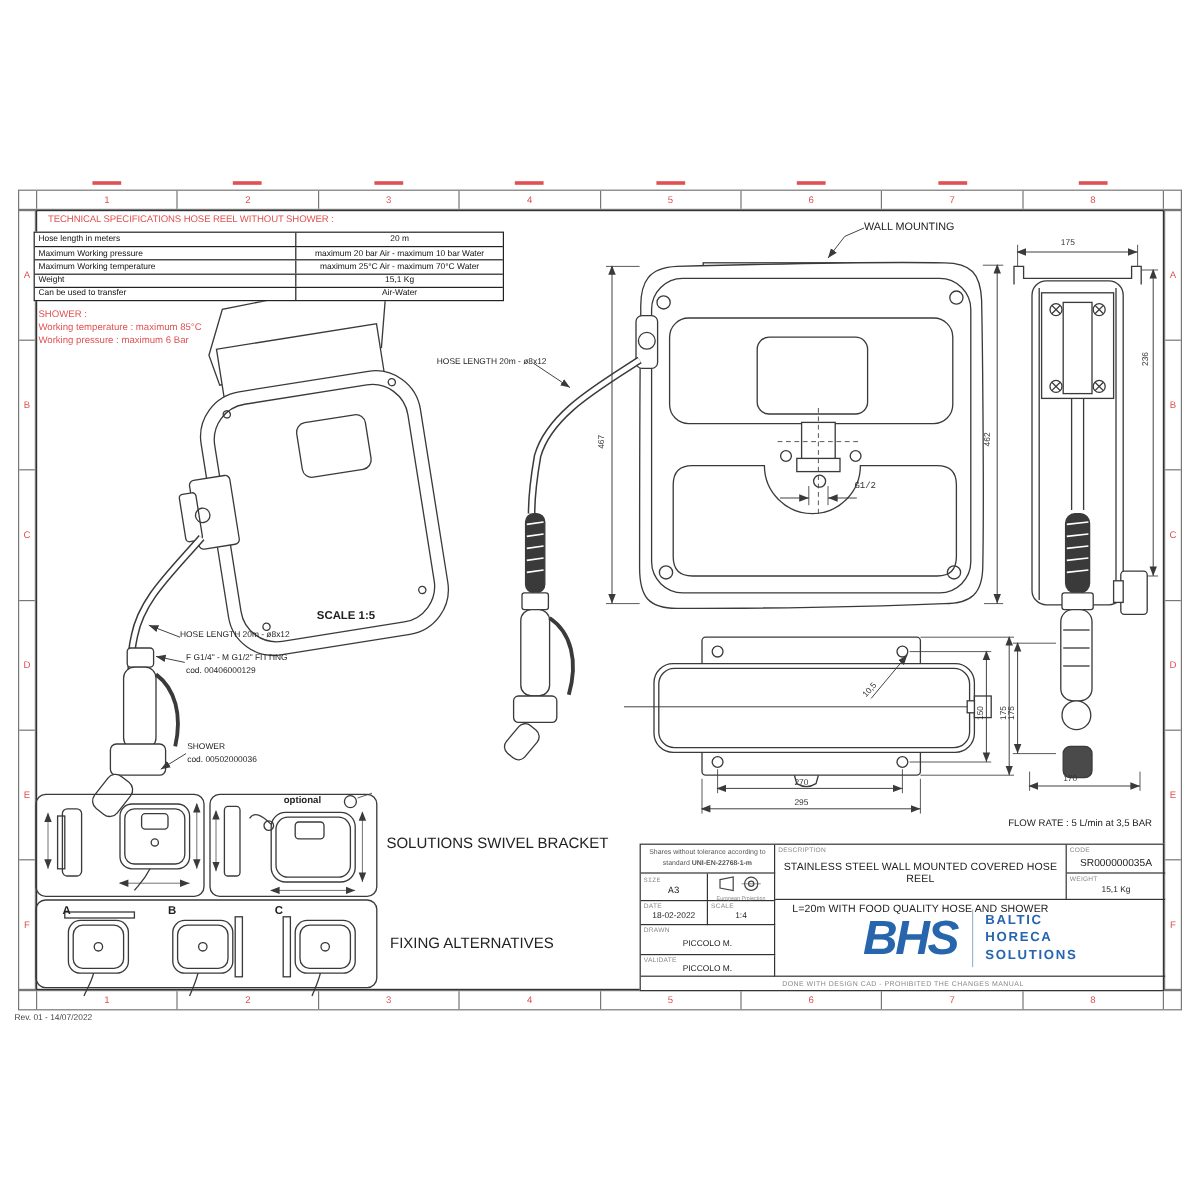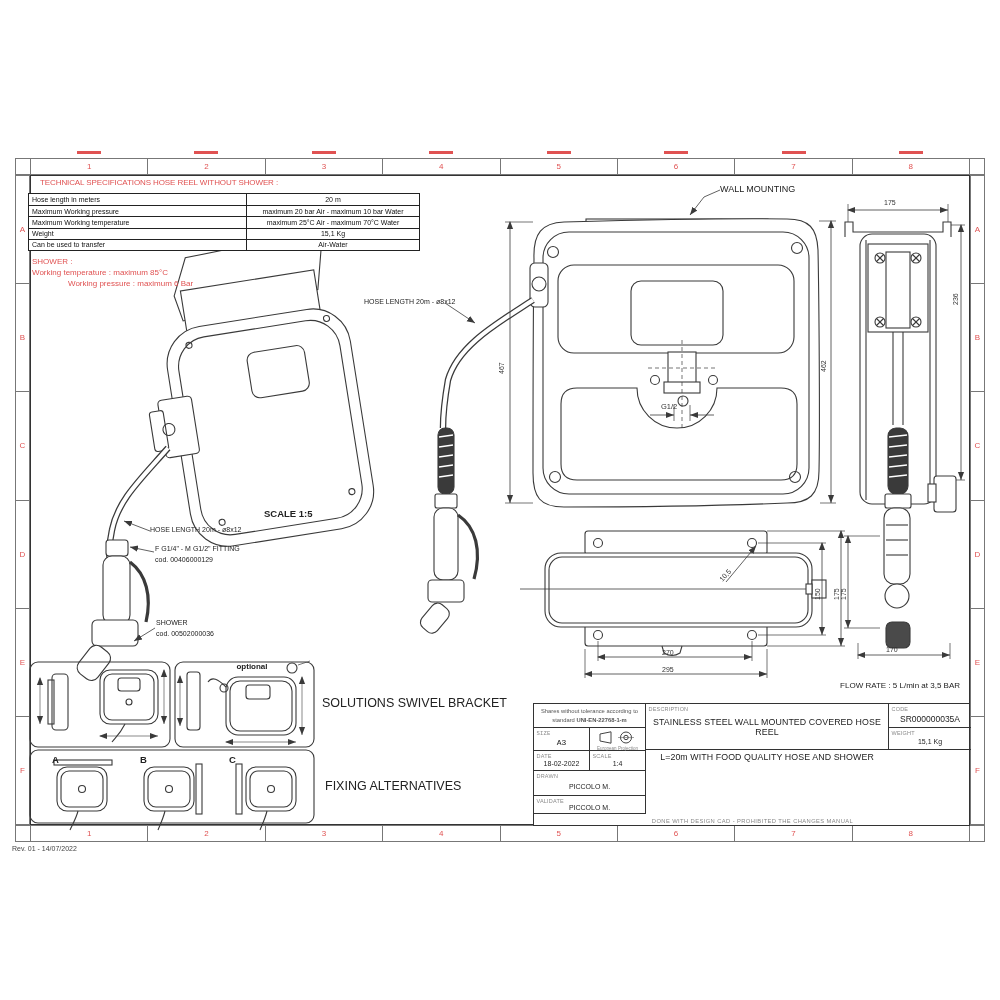--- a/index.html
+++ b/index.html
@@ -344,32 +344,32 @@
       <div class="spec-value">15,1 Kg</div>
     </div>
     <div class="spec-row">
       <div class="spec-label">Can be used to transfer</div>
       <div class="spec-value">Air-Water</div>
     </div>
   </div>
 
   <div class="lbl red" style="left:32px;top:258px;font-size:8px;">SHOWER :</div>
   <div class="lbl red" style="left:32px;top:269px;font-size:8px;">Working temperature : maximum 85°C</div>
-  <div class="lbl red" style="left:32px;top:280px;font-size:8px;margin-left:36px;">Working pressure : maximum 6 Bar</div>
+  <div class="lbl red" style="left:32px;top:280px;font-size:8px;">Working pressure : maximum 6 Bar</div>
 
   <div class="lbl" style="left:150px;top:526px;font-size:7px;">HOSE LENGTH 20m - ø8x12</div>
   <div class="lbl" style="left:155px;top:545px;font-size:7px;">F G1/4" - M G1/2" FITTING</div>
   <div class="lbl" style="left:155px;top:556px;font-size:7px;">cod. 00406000129</div>
   <div class="lbl" style="left:156px;top:619px;font-size:7px;">SHOWER</div>
   <div class="lbl" style="left:156px;top:630px;font-size:7px;">cod. 00502000036</div>
   <div class="lbl" style="left:264px;top:509px;font-size:9.5px;font-weight:600;">SCALE 1:5</div>
 
   <div class="lbl" style="left:364px;top:298px;font-size:7px;">HOSE LENGTH 20m - ø8x12</div>
   <div class="lbl" style="left:720px;top:185px;font-size:9px;">WALL MOUNTING</div>
-  <div class="lbl dim" style="left:661px;top:403px;font-size:7.5px;">G1/2</div>
+  <div class="lbl dim" style="left:712px;top:403px;font-size:7.5px;font-family:Liberation Mono, monospace;">G1/2</div>
   <div class="lbl dim rot" style="left:498px;top:374px;">467</div>
   <div class="lbl dim rot" style="left:820px;top:372px;">462</div>
 
   <div class="lbl dim" style="left:718px;top:578px;transform:rotate(-48deg);transform-origin:0 0;">10,5</div>
   <div class="lbl dim rot" style="left:814px;top:600px;">150</div>
   <div class="lbl dim rot" style="left:833px;top:600px;">175</div>
   <div class="lbl dim" style="left:662px;top:649px;">270</div>
   <div class="lbl dim" style="left:662px;top:666px;">295</div>
 
   <div class="lbl dim" style="left:884px;top:199px;">175</div>
@@ -428,18 +428,27 @@
       <div class="tb-val" style="font-size:8.8px;margin-top:15px;letter-spacing:0.1px;">L=20m WITH FOOD QUALITY HOSE AND SHOWER</div>
     </div>
     <div class="tb bB" style="left:355px;top:0;width:82px;height:24px;">
       <span class="tb-label">CODE</span>
       <div class="tb-val" style="font-size:8.5px;margin-top:10px;">SR000000035A</div>
     </div>
     <div class="tb bB" style="left:355px;top:24px;width:82px;height:22px;">
       <span class="tb-label">WEIGHT</span>
       <div class="tb-val" style="font-size:7px;margin-top:10px;">15,1 Kg</div>
     </div>
+    <div id="logo-row">
+      <div id="bhs">BHS</div>
+      <div id="logo-div"></div>
+      <div>
+        <div class="logo-word">BALTIC</div>
+        <div class="logo-word">HORECA</div>
+        <div class="logo-word">SOLUTIONS</div>
+      </div>
+    </div>
     <div class="tb" style="left:0;top:110px;width:437px;height:13px;text-align:center;font-size:5.8px;
          color:#888;letter-spacing:0.4px;padding-top:3.5px;">DONE WITH DESIGN CAD - PROHIBITED THE CHANGES MANUAL</div>
   </div>
 
   <div class="lbl" style="left:12px;top:845px;font-size:7px;color:#444;">Rev. 01 - 14/07/2022</div>
 </div>
 
 </body></html>

